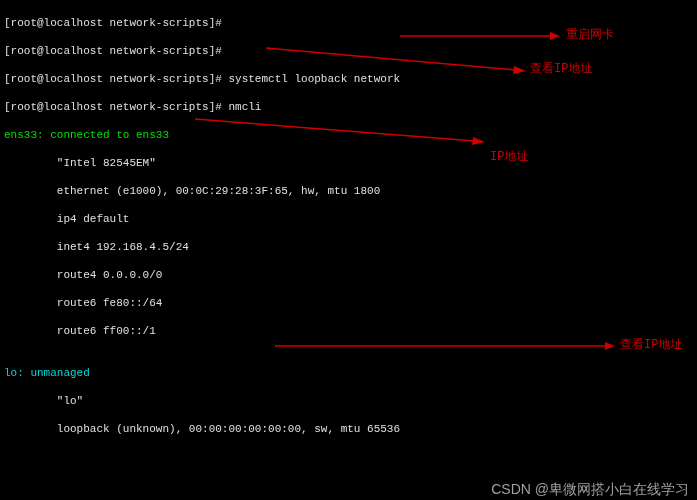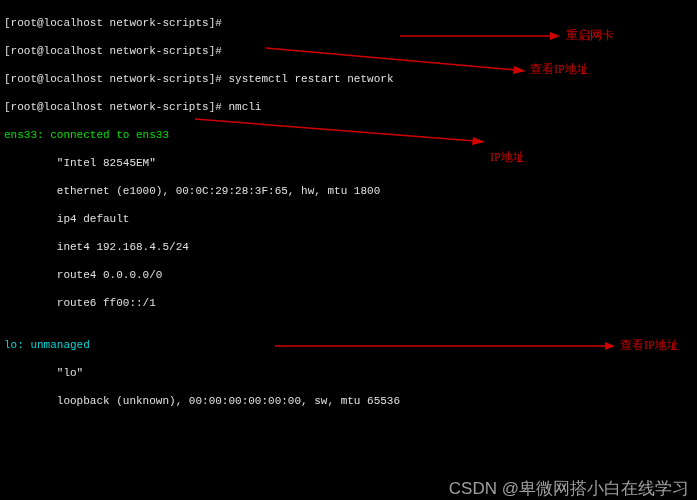--- a/index.html
+++ b/index.html
@@ -15,49 +15,50 @@
   }
   .term{padding:2px 4px;white-space:pre}
   .line{display:block}
   .prompt{color:#e0e0e0}
   .cmd{color:#e0e0e0}
   .cyan{color:#00d7d7}
   .green{color:#00e000}
   .annotation{
     position:absolute;
     color:#d00000;
-    font-family:Liberation Serif, serif;
+    font-family:Liberation Mono, monospace;
     font-size:12px;
     pointer-events:none;
   }
   .arrow{position:absolute;pointer-events:none}
   .watermark{
     position:absolute;
     right:8px;bottom:4px;
     color:#bcbcbc;
     font-family:"Microsoft YaHei",sans-serif;
-    font-size:17px;
+    font-size:14px;
     opacity:.85;
     pointer-events:none;
   }
 </style>
 </head>
 <body>
 
 <div class="term">
 <span class="line"><span class="prompt">[root@localhost network-scripts]#</span> <span class="cmd"></span></span>
 <span class="line"><span class="prompt">[root@localhost network-scripts]#</span> <span class="cmd"></span></span>
-<span class="line"><span class="prompt">[root@localhost network-scripts]#</span> <span class="cmd">systemctl restart network</span></span>
+<span class="line"><span class="prompt">[root@localhost network-scripts]#</span> <span class="cmd">systemctl loopback network</span></span>
 <span class="line"><span class="prompt">[root@localhost network-scripts]#</span> <span class="cmd">nmcli</span></span>
 <span class="line green">ens33: connected to ens33</span>
 <span class="line">        "Intel 82545EM"</span>
 <span class="line">        ethernet (e1000), 00:0C:29:28:3F:65, hw, mtu 1800</span>
 <span class="line">        ip4 default</span>
 <span class="line">        inet4 192.168.4.5/24</span>
 <span class="line">        route4 0.0.0.0/0</span>
+<span class="line">        route6 fe80::/64</span>
 <span class="line">        route6 ff00::/1</span>
 <span class="line"></span>
 <span class="line cyan">lo: unmanaged</span>
 <span class="line">        "lo"</span>
 <span class="line">        loopback (unknown), 00:00:00:00:00:00, sw, mtu 65536</span>
 <span class="line"></span>
 
 
 <span class="line"></span>
 

